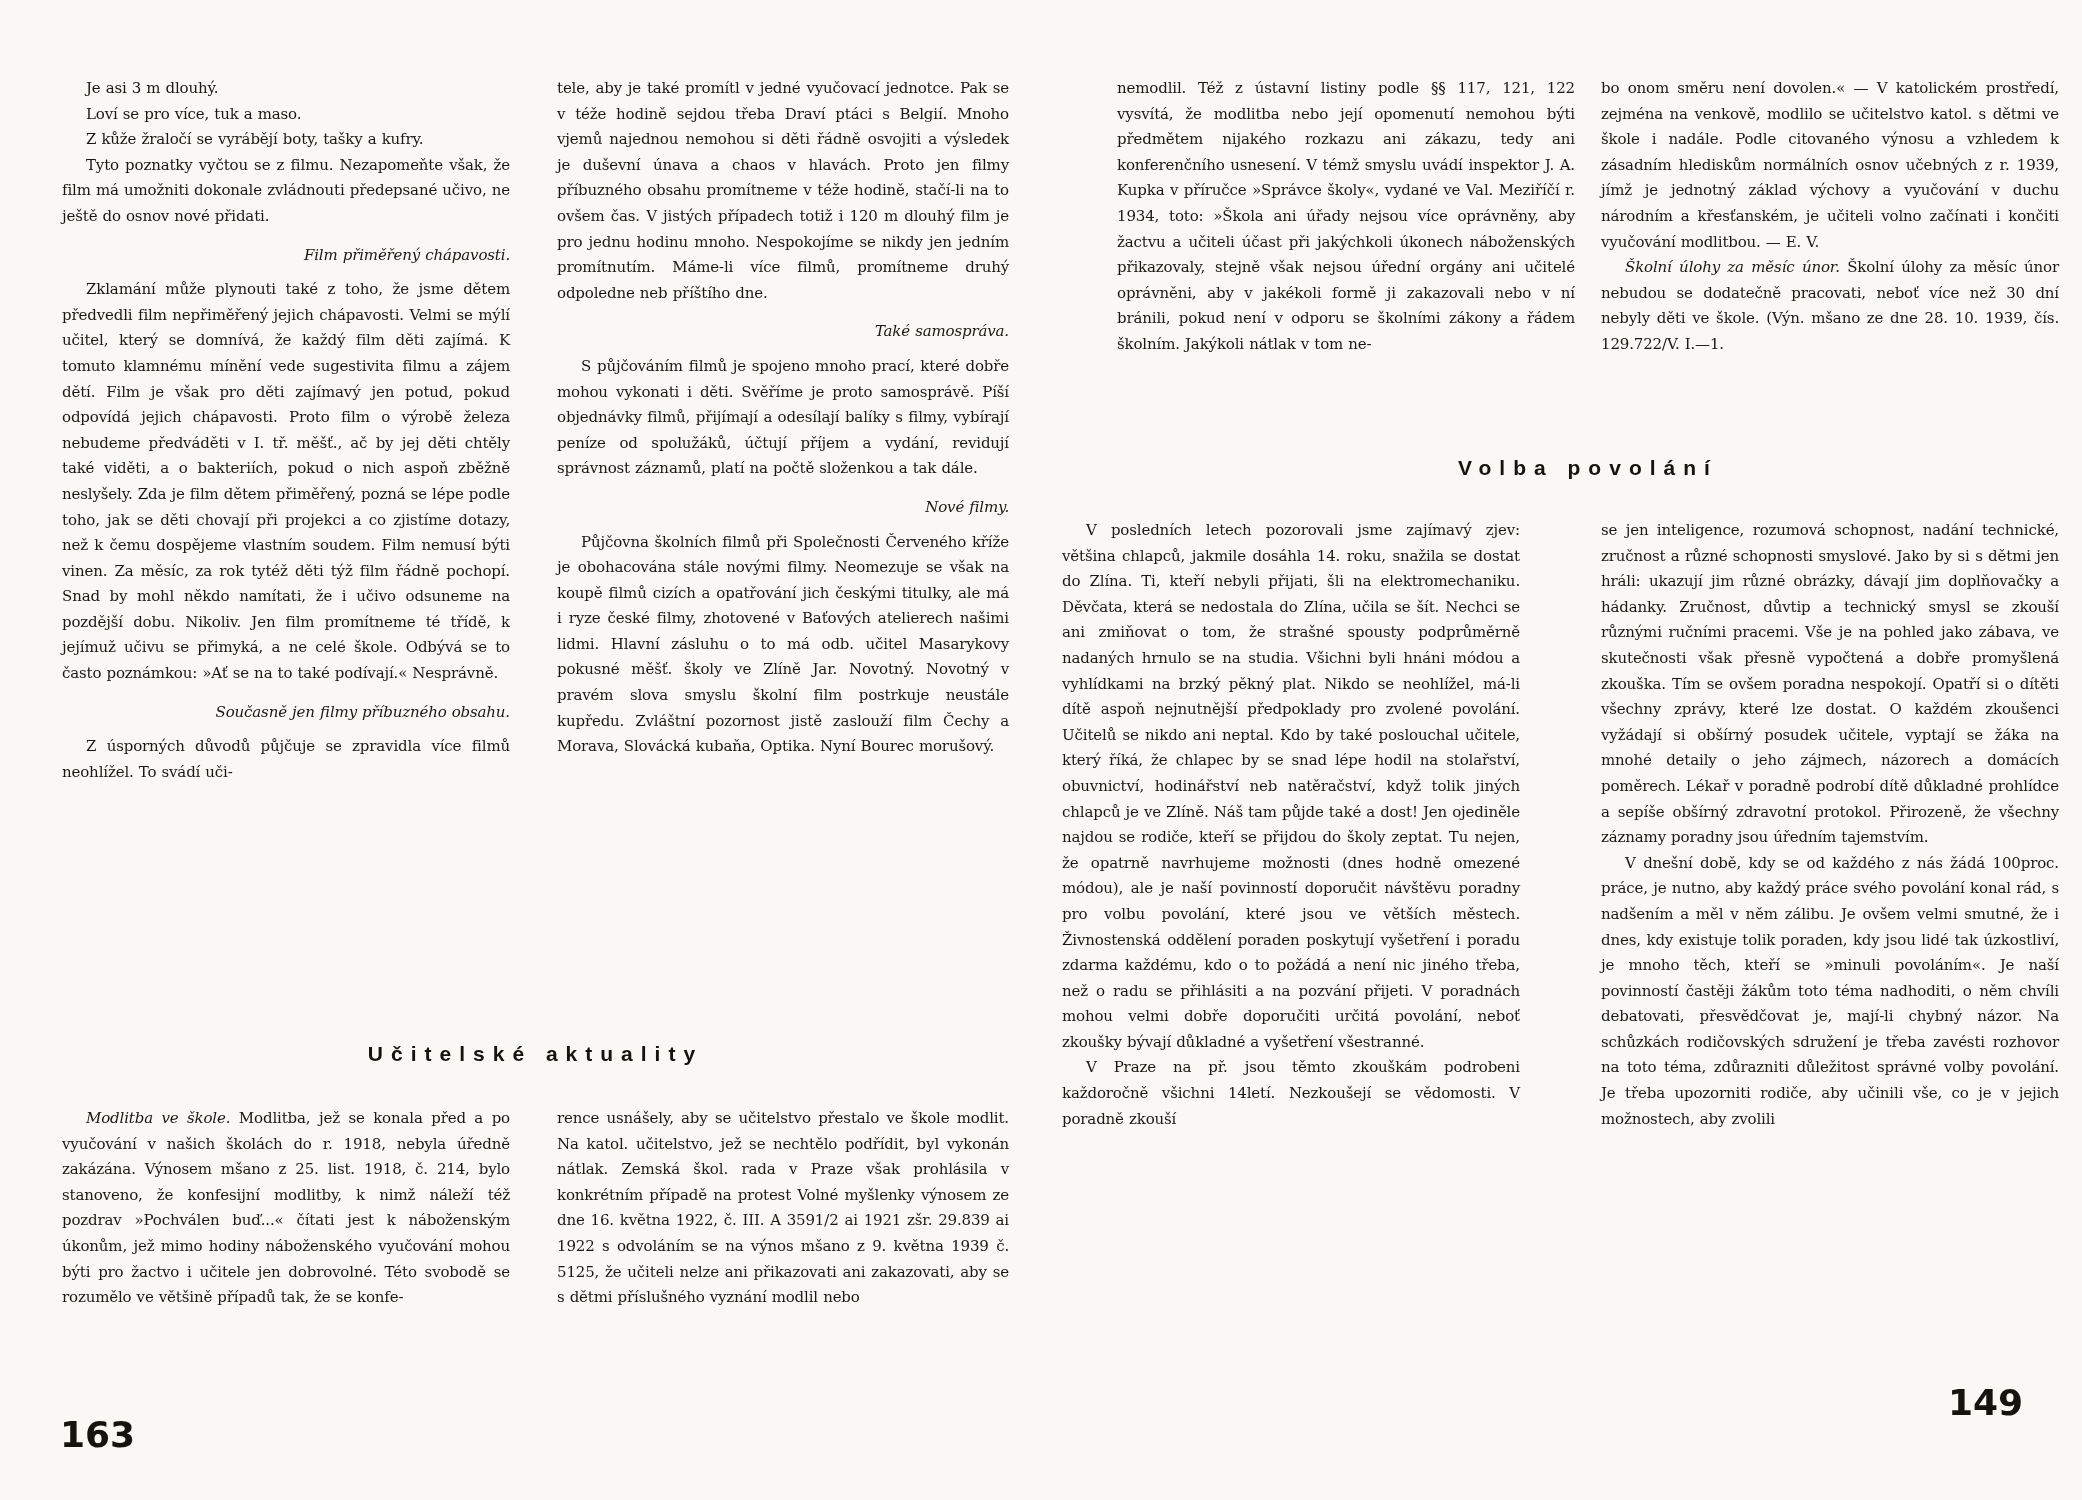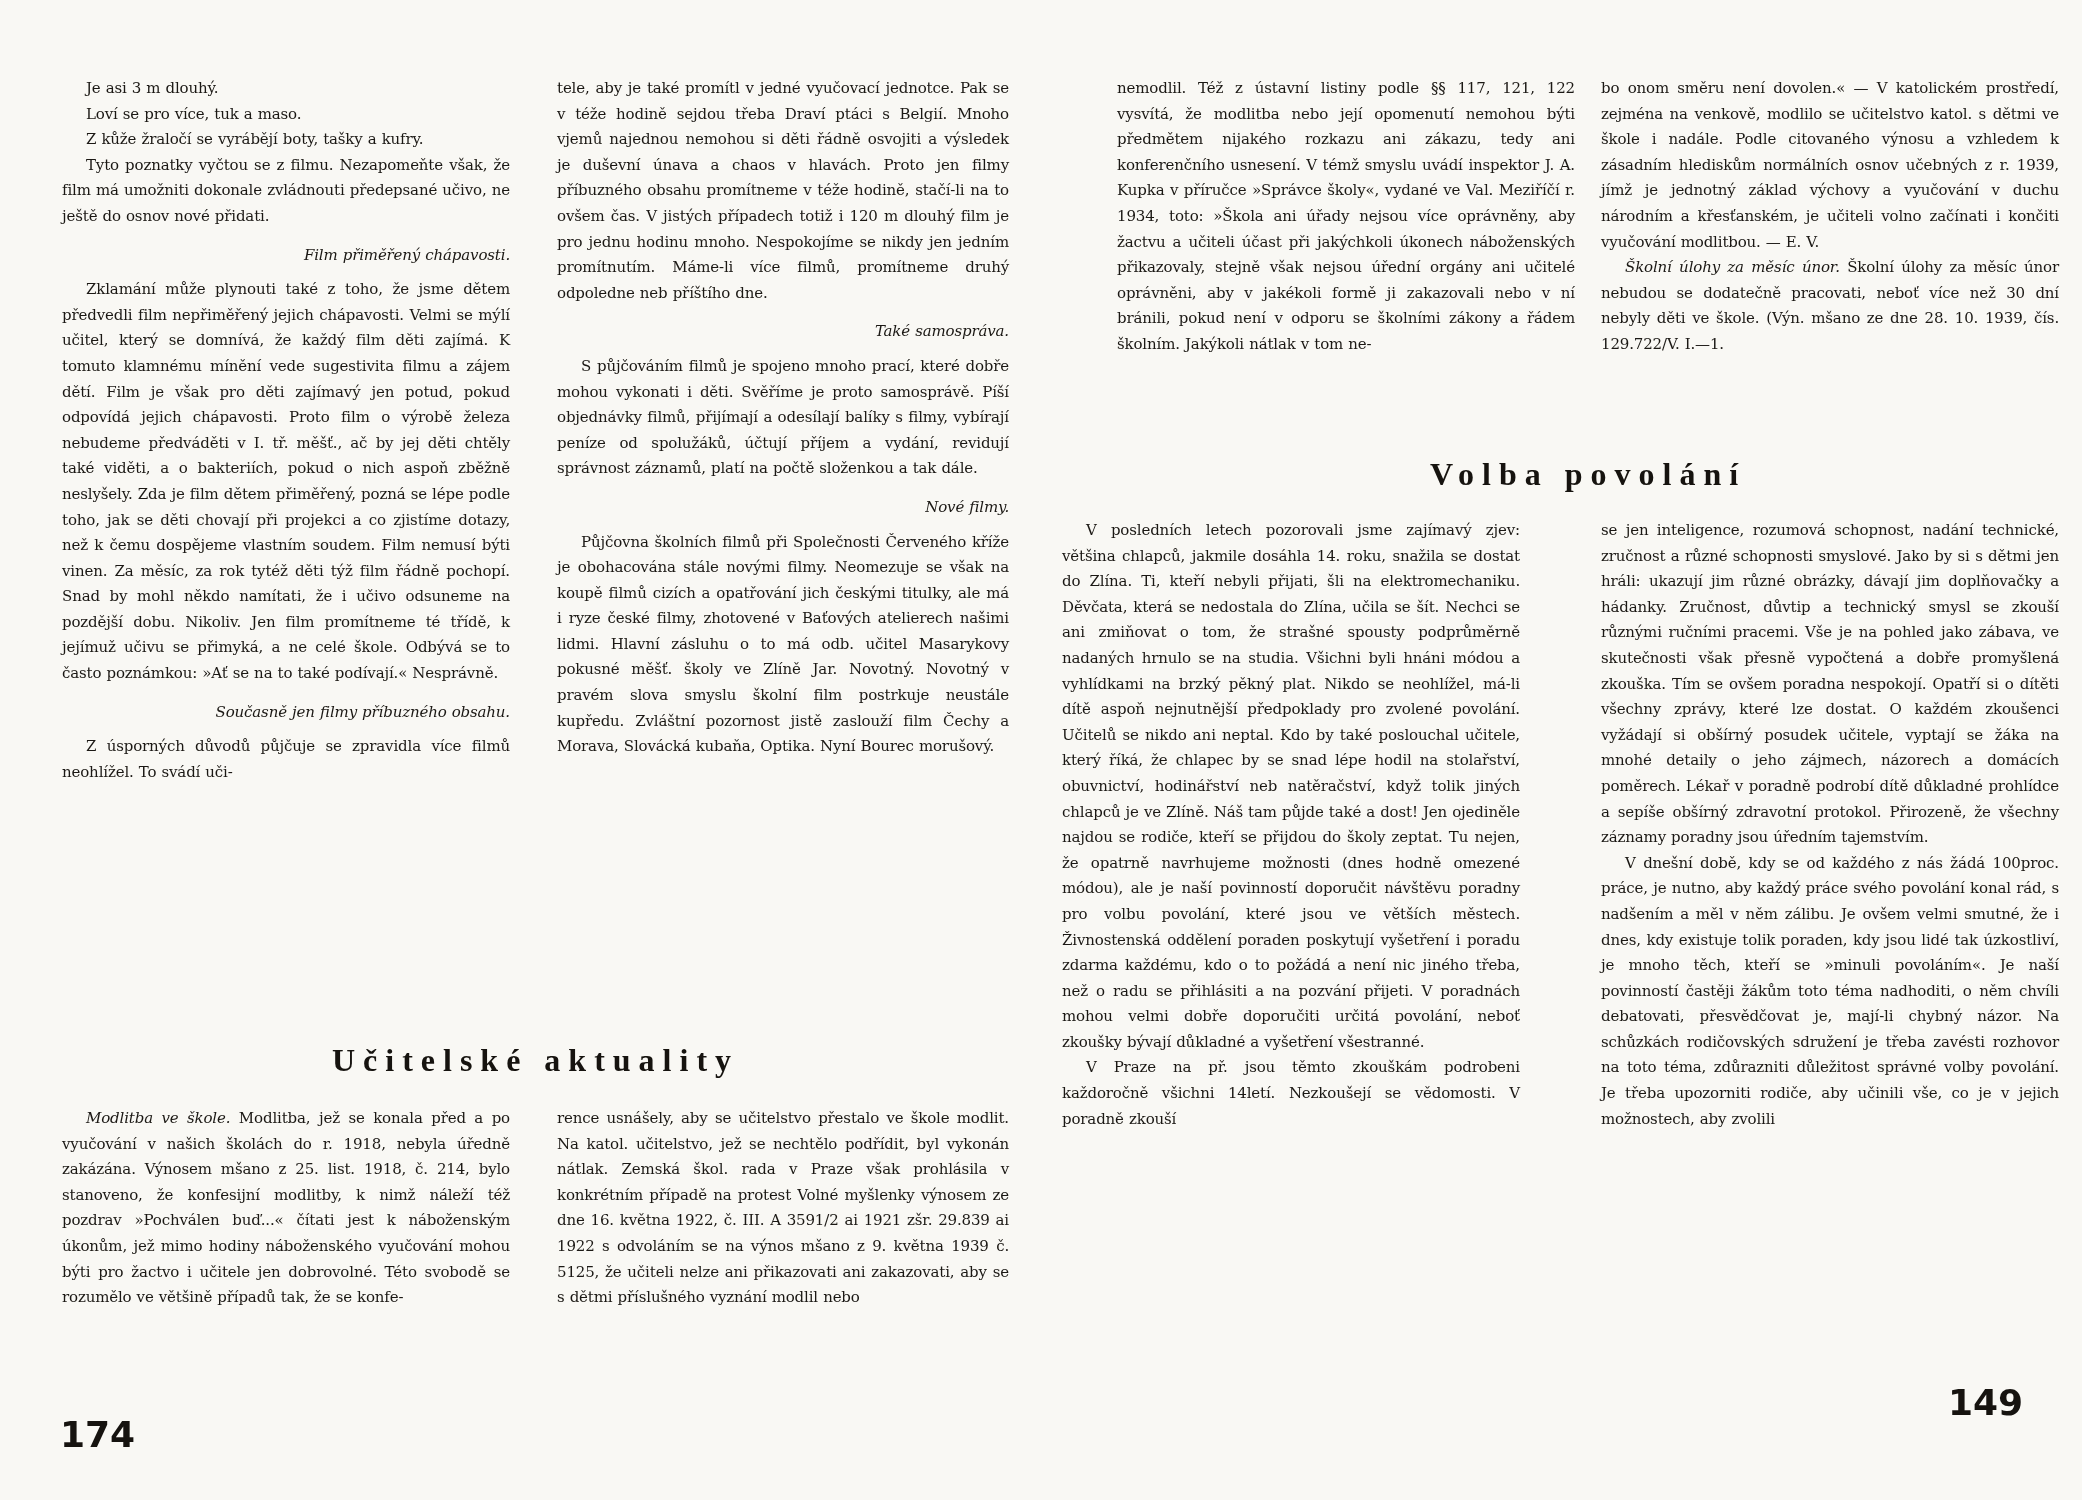--- a/index.html
+++ b/index.html
@@ -35,23 +35,23 @@
     text-align: right;
     font-style: italic;
     text-indent: 0 !important;
     margin: 13px 0 9px 0 !important;
   }
   .lead-italic {
     font-style: italic;
   }
   .bighead {
     position: absolute;
-    font-family: Liberation Serif, serif;
+    font-family: Liberation Sans, sans-serif;
     font-weight: bold;
-    font-size: 32px;
+    font-size: 21px;
     letter-spacing: 8px;
     text-align: center;
     white-space: nowrap;
     color: #16130f;
   }
   .pagenum {
     position: absolute;
     font-family: "DejaVu Sans", sans-serif;
     font-weight: bold;
     font-size: 36px;
@@ -85,21 +85,21 @@
   <div class="bighead" style="left:62px; top:1042px; width:947px;">Učitelské aktuality</div>
 
   <div class="col" style="left:62px; top:1106px; width:448px;">
     <p><span class="lead-italic">Modlitba ve škole.</span><span> Modlitba, jež se konala před a po vyučování v našich školách do r. 1918, nebyla úředně zakázána. Výnosem mšano z 25. list. 1918, č. 214, bylo stanoveno, že konfesijní modlitby, k nimž náleží též pozdrav »Pochválen buď...« čítati jest k náboženským úkonům, jež mimo hodiny náboženského vyučování mohou býti pro žactvo i učitele jen dobrovolné. Této svobodě se rozumělo ve většině případů tak, že se konfe-</span></p>
   </div>
 
   <div class="col" style="left:557px; top:1106px; width:452px;">
     <p class="noindent">rence usnášely, aby se učitelstvo přestalo ve škole modlit. Na katol. učitelstvo, jež se nechtělo podřídit, byl vykonán nátlak. Zemská škol. rada v Praze však prohlásila v konkrétním případě na protest Volné myšlenky výnosem ze dne 16. května 1922, č. III. A 3591/2 ai 1921 zšr. 29.839 ai 1922 s odvoláním se na výnos mšano z 9. května 1939 č. 5125, že učiteli nelze ani přikazovati ani zakazovati, aby se s dětmi příslušného vyznání modlil nebo</p>
   </div>
 
-  <div class="pagenum" style="left:60px; top:1414px;">174</div>
+  <div class="pagenum" style="left:60px; top:1414px;">163</div>
 
   <div class="col" style="left:1117px; top:76px; width:458px;">
     <p class="noindent">nemodlil. Též z ústavní listiny podle §§ 117, 121, 122 vysvítá, že modlitba nebo její opomenutí nemohou býti předmětem nijakého rozkazu ani zákazu, tedy ani konferenčního usnesení. V témž smyslu uvádí inspektor J. A. Kupka v příručce »Správce školy«, vydané ve Val. Meziříčí r. 1934, toto: »Škola ani úřady nejsou více oprávněny, aby žactvu a učiteli účast při jakýchkoli úkonech náboženských přikazovaly, stejně však nejsou úřední orgány ani učitelé oprávněni, aby v jakékoli formě ji zakazovali nebo v ní bránili, pokud není v odporu se školními zákony a řádem školním. Jakýkoli nátlak v tom ne-</p>
   </div>
 
   <div class="col" style="left:1601px; top:76px; width:458px;">
     <p class="noindent">bo onom směru není dovolen.« — V katolickém prostředí, zejména na venkově, modlilo se učitelstvo katol. s dětmi ve škole i nadále. Podle citovaného výnosu a vzhledem k zásadním hlediskům normálních osnov učebných z r. 1939, jímž je jednotný základ výchovy a vyučování v duchu národním a křesťanském, je učiteli volno začínati i končiti vyučování modlitbou. — E. V.</p>
     <p><span class="lead-italic">Školní úlohy za měsíc únor.</span><span> Školní úlohy za měsíc únor nebudou se dodatečně pracovati, neboť více než 30 dní nebyly děti ve škole. (Výn. mšano ze dne 28. 10. 1939, čís. 129.722/V. I.—1.</span></p>
   </div>
 

